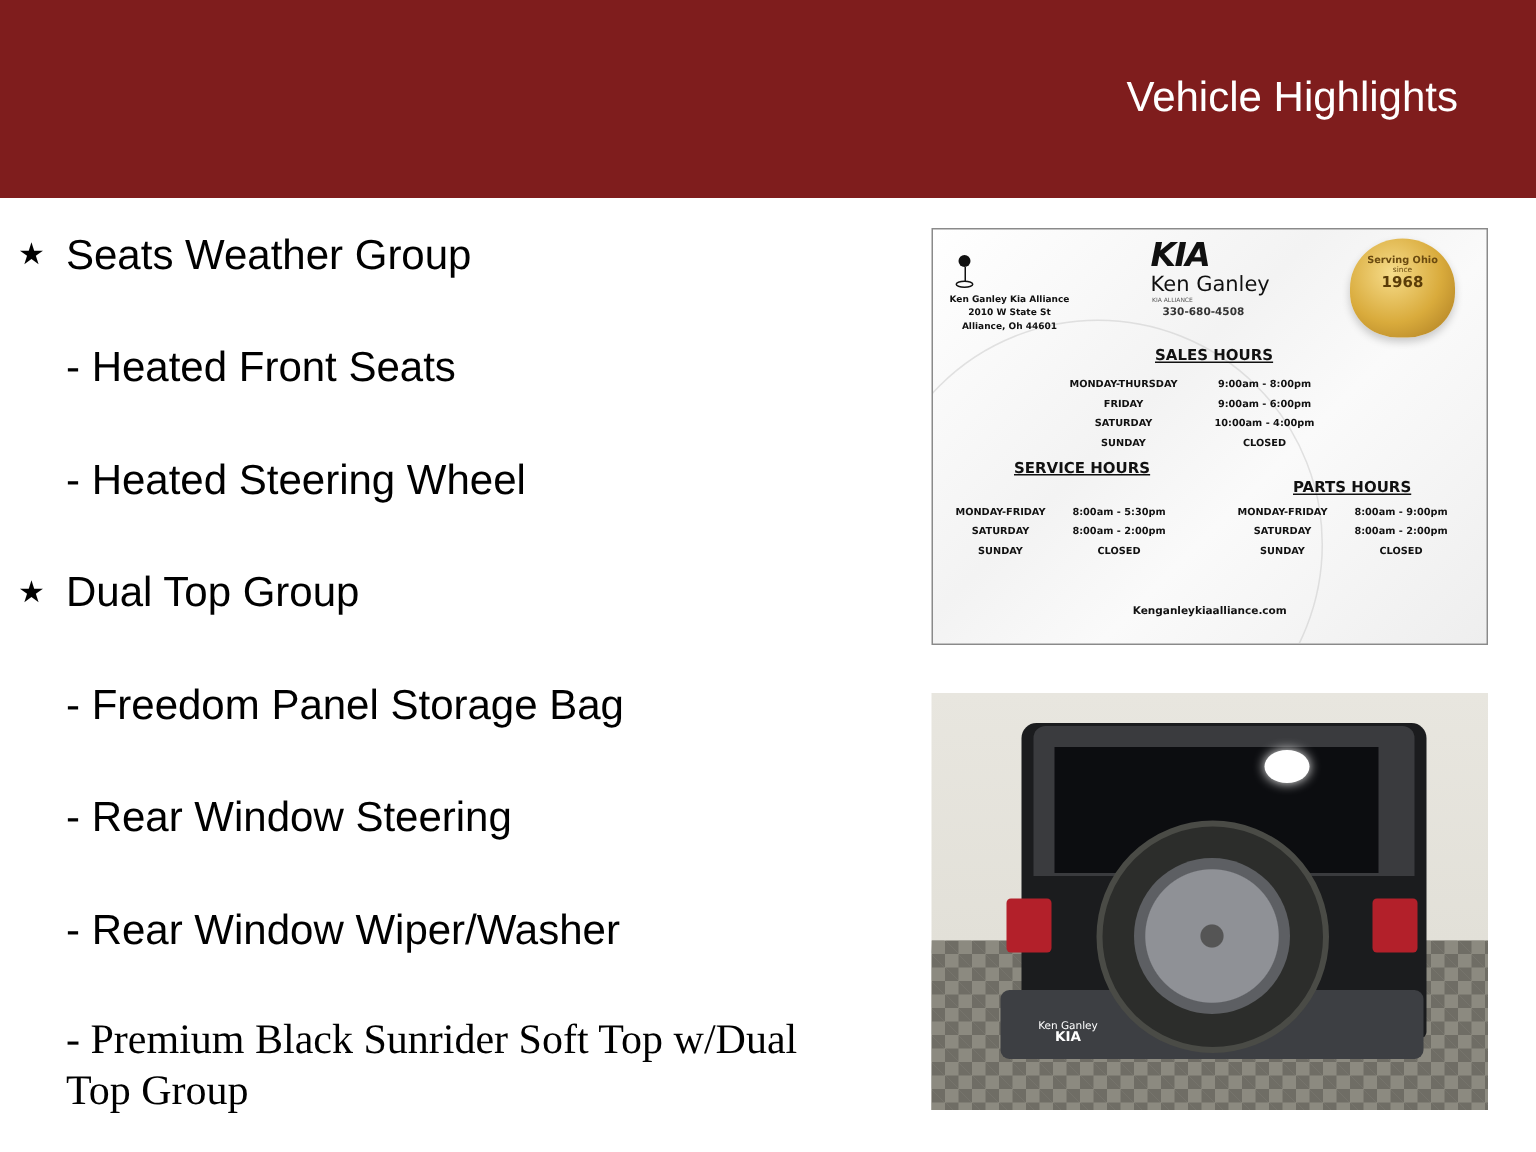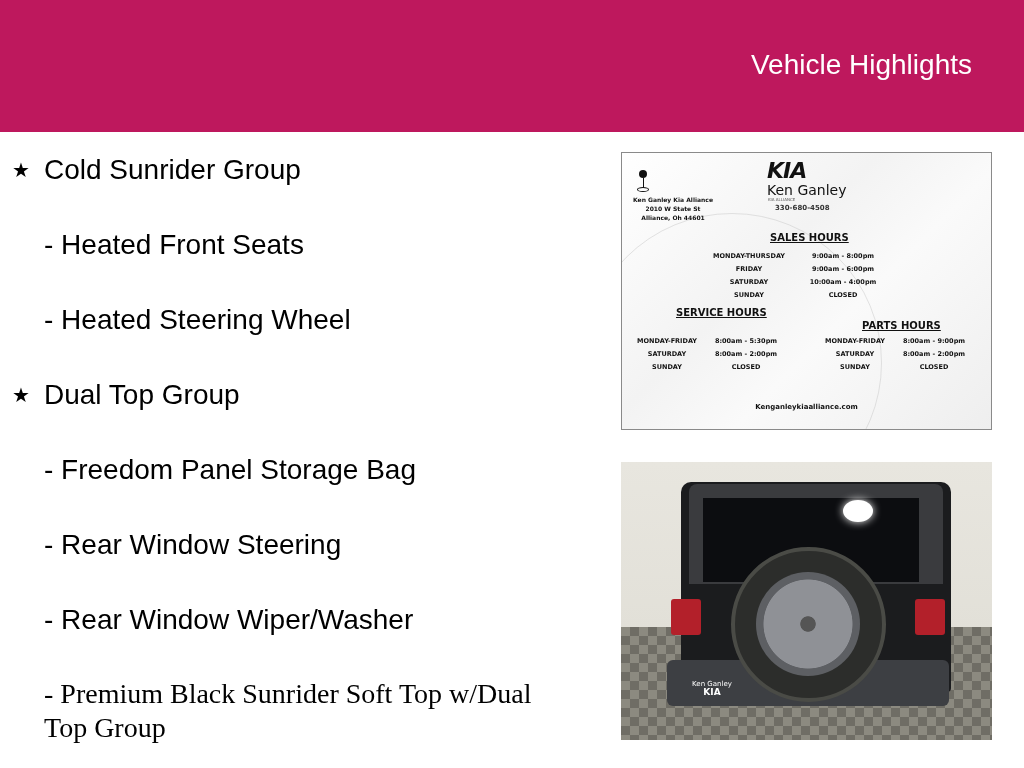--- a/index.html
+++ b/index.html
@@ -1,19 +1,19 @@
 <!DOCTYPE html>
 <html><head>
 <meta charset="utf-8">
 <style>
   * { box-sizing: border-box; margin: 0; padding: 0; }
   html, body { width: 1024px; height: 768px; overflow: hidden; background: #ffffff; }
   body { position: relative; font-family: "Liberation Sans", sans-serif; color: #000; }
 
-  .header { position: absolute; left: 0; top: 0; width: 1024px; height: 132px; background: #be185d; }
+  .header { position: absolute; left: 0; top: 0; width: 1024px; height: 132px; background: #7f1d1d; }
   .header-title { position: absolute; right: 52px; top: 49px; color: #fff; font-size: 28px; font-family: "Liberation Sans", sans-serif; }
 
   .features { position: absolute; left: 0; top: 150px; width: 600px; }
   .feat { position: absolute; left: 0; font-size: 28px; line-height: 34px; white-space: nowrap; }
   .feat .star { position: absolute; left: 12px; top: 0; font-size: 20px; }
   .feat .txt { position: absolute; left: 44px; top: 0; }
   .feat.multi .txt { white-space: normal; width: 520px; font-family: Liberation Serif, serif; }
 
   
   .card { position: absolute; left: 621px; top: 152px; width: 371px; height: 278px; border: 1px solid #8a8a8a;
@@ -65,21 +65,21 @@
 </head>
 <body>
 
 <div class="header">
   <div class="header-title">Vehicle Highlights</div>
 </div>
 
 <div class="features">
   <div class="feat" style="top:3px">
     <span class="star">★</span>
-    <span class="txt">Cold Sunrider Group</span>
+    <span class="txt">Seats Weather Group</span>
   </div>
   <div class="feat" style="top:78px">
     <span class="txt">- Heated Front Seats</span>
   </div>
   <div class="feat" style="top:153px">
     <span class="txt">- Heated Steering Wheel</span>
   </div>
   <div class="feat" style="top:228px">
     <span class="star">★</span>
     <span class="txt">Dual Top Group</span>
@@ -107,20 +107,25 @@
   </div>
   <div class="addr">
     <div>Ken Ganley Kia Alliance</div>
     <div>2010 W State St</div>
     <div>Alliance, Oh 44601</div>
   </div>
   <div class="kia-logo">KIA</div>
   <div class="brand">Ken Ganley</div>
   <div class="brand-sub">KIA ALLIANCE</div>
   <div class="phone">330-680-4508</div>
+  <div class="badge">
+    <div class="l1">Serving Ohio</div>
+    <div class="l2">since</div>
+    <div class="l3">1968</div>
+  </div>
 
   <div class="sec-title" style="left:148px; top:79px;">SALES HOURS</div>
   <div class="hrs" style="left:78px; top:97px;">
     <div class="row">
         <span class="d" style="width:98px">MONDAY-THURSDAY</span>
         <span class="t" style="width:90px">9:00am - 8:00pm</span>
       </div>
     <div class="row">
         <span class="d" style="width:98px">FRIDAY</span>
         <span class="t" style="width:90px">9:00am - 6:00pm</span>

